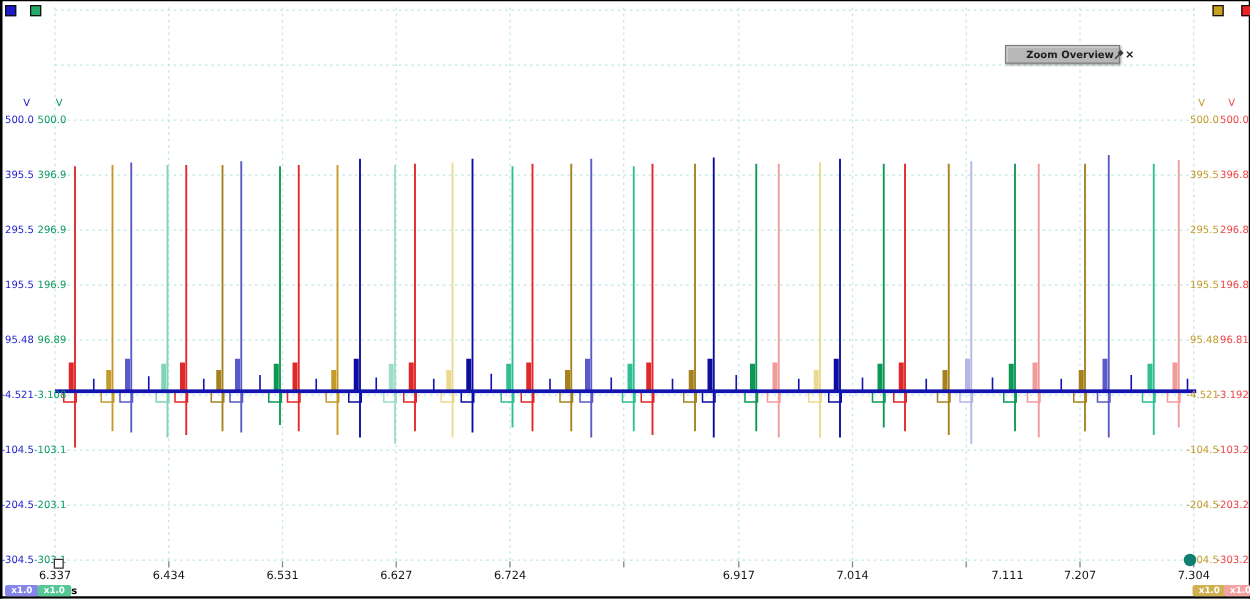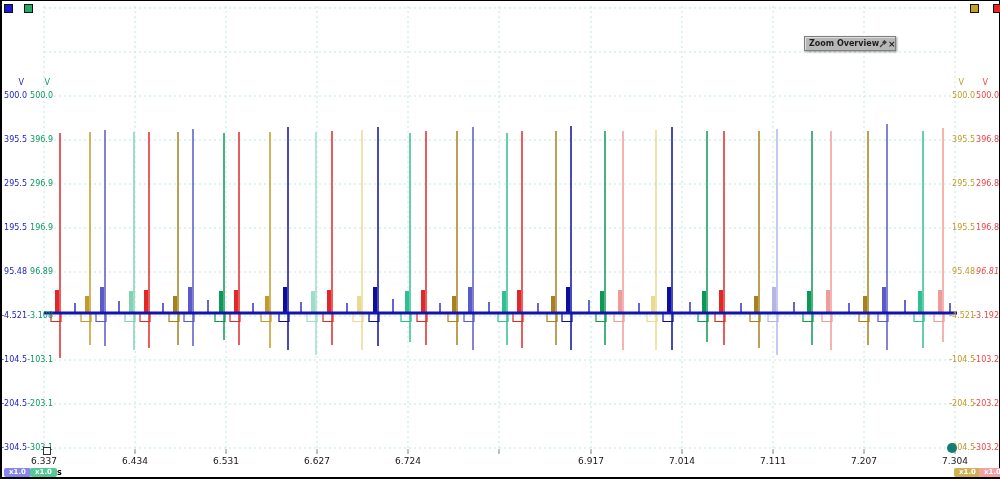--- a/index.html
+++ b/index.html
@@ -10,21 +10,21 @@
   .edge.top{left:0;top:0;width:1000px;height:1px}
   .edge.right{right:0;top:0;width:1px;height:479px}
   .edge.bottom{left:0;top:477px;width:1000px;height:2px}
   .chsq{position:absolute;top:4px;width:7px;height:7px;border:1px solid #101010}
   #plot{position:absolute;left:0;top:0}
   .ylab{position:absolute;font-size:8px;line-height:10px;height:10px;white-space:nowrap}
   .xlab{position:absolute;top:456px;width:44px;text-align:center;font-size:9px;color:#161616}
   #zoomwin{position:absolute;left:804px;top:36px;width:90px;height:13px;background:#b7b7b7;
            border:1px solid #7e7e7e;box-shadow:inset 1px 1px 0 #dedede,1px 1px 2px rgba(0,0,0,.4);
            display:flex;align-items:center;font-size:8px;font-weight:bold;color:#1d1d1d}
-  #zoomwin .title{flex:1;padding-left:4px;white-space:nowrap;letter-spacing:0}
+  #zoomwin .title{flex:1;padding-left:16px;white-space:nowrap;letter-spacing:0}
   .winbtn{width:11px;height:11px;display:flex;align-items:center;justify-content:center;
           font-size:9px;line-height:10px;color:#222;cursor:default}
   .badge{position:absolute;top:468px;height:9px;line-height:9px;font-size:7px;font-weight:bold;
          color:#fff;padding:0 5px;border-radius:2px;letter-spacing:0}
   #xunit{position:absolute;top:468px;left:57px;font-size:8px;color:#000;font-weight:bold;line-height:9px}
   #marker-square{position:absolute;left:43px;top:447px;width:6px;height:6px;background:#fff;border:1px solid #333}
   #marker-dot{position:absolute;left:947px;top:443px;width:10px;height:10px;border-radius:50%;background:#117e70}
 </style>
 </head>
 <body>
@@ -235,36 +235,36 @@
     <div class="ylab" style="right: 25px; top: 267px; color: rgb(192, 154, 40);">95.48</div>
     <div class="ylab" style="right: 25px; top: 311px; color: rgb(192, 154, 40);">-4.521</div>
     <div class="ylab" style="right: 25px; top: 355px; color: rgb(192, 154, 40);">-104.5</div>
     <div class="ylab" style="right: 25px; top: 399px; color: rgb(192, 154, 40);">-204.5</div>
     <div class="ylab" style="right: 25px; top: 443px; color: rgb(192, 154, 40);">-304.5</div>
     <div class="ylab" style="right: 12px; top: 78px; color: rgb(238, 68, 68);">V</div>
     <div class="ylab" style="right: 1px; top: 91px; color: rgb(238, 68, 68);">500.0</div>
     <div class="ylab" style="right: 1px; top: 135px; color: rgb(238, 68, 68);">396.8</div>
     <div class="ylab" style="right: 1px; top: 179px; color: rgb(238, 68, 68);">296.8</div>
     <div class="ylab" style="right: 1px; top: 223px; color: rgb(238, 68, 68);">196.8</div>
-    <div class="ylab" style="right: 1px; top: 267px; color: rgb(238, 68, 68); font-style: italic;">96.81</div>
+    <div class="ylab" style="right: 1px; top: 267px; color: rgb(238, 68, 68);">96.81</div>
     <div class="ylab" style="right: 1px; top: 311px; color: rgb(238, 68, 68);">-3.192</div>
     <div class="ylab" style="right: 1px; top: 355px; color: rgb(238, 68, 68); margin-left: 40px;">-103.2</div>
     <div class="ylab" style="right: 1px; top: 399px; color: rgb(238, 68, 68);">-203.2</div>
     <div class="ylab" style="right: 1px; top: 443px; color: rgb(238, 68, 68);">-303.2</div>
   </div>
 <div id="xlabels">
     <div class="xlab" style="left: 22px;">6.337</div>
     <div class="xlab" style="left: 113px;">6.434</div>
     <div class="xlab" style="left: 204px;">6.531</div>
     <div class="xlab" style="left: 295px;">6.627</div>
     <div class="xlab" style="left: 386px;">6.724</div>
     <div class="xlab" style="left: 477px; margin-top: 31px;">6.821</div>
     <div class="xlab" style="left: 569px;">6.917</div>
     <div class="xlab" style="left: 660px;">7.014</div>
-    <div class="xlab" style="left: 751px;">7.111</div>
+    <div class="xlab" style="left: 784px;">7.111</div>
     <div class="xlab" style="left: 842px;">7.207</div>
     <div class="xlab" style="left: 933px;">7.304</div>
   </div>
 
 <div id="zoomwin">
   <span class="title">Zoom Overview</span>
   <span class="winbtn">
     <svg width="9" height="9" viewBox="0 0 9 9">
       <rect x="3.8" y="1.6" width="3.4" height="3.4" transform="rotate(45 5.5 3.3)" fill="#3a3a3a"></rect>
       <line x1="1" y1="8" x2="4.4" y2="4.6" stroke="#3a3a3a" stroke-width="1.2"></line>

